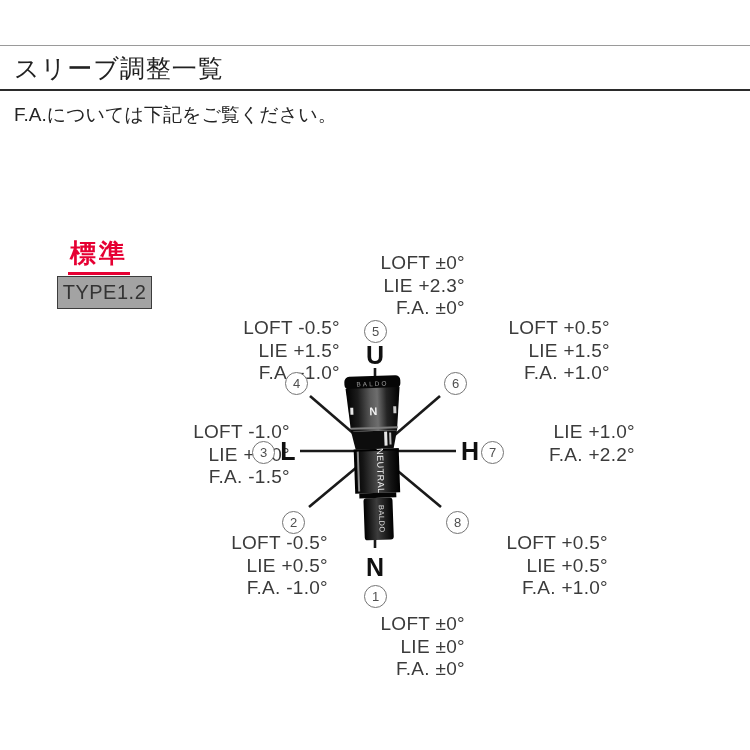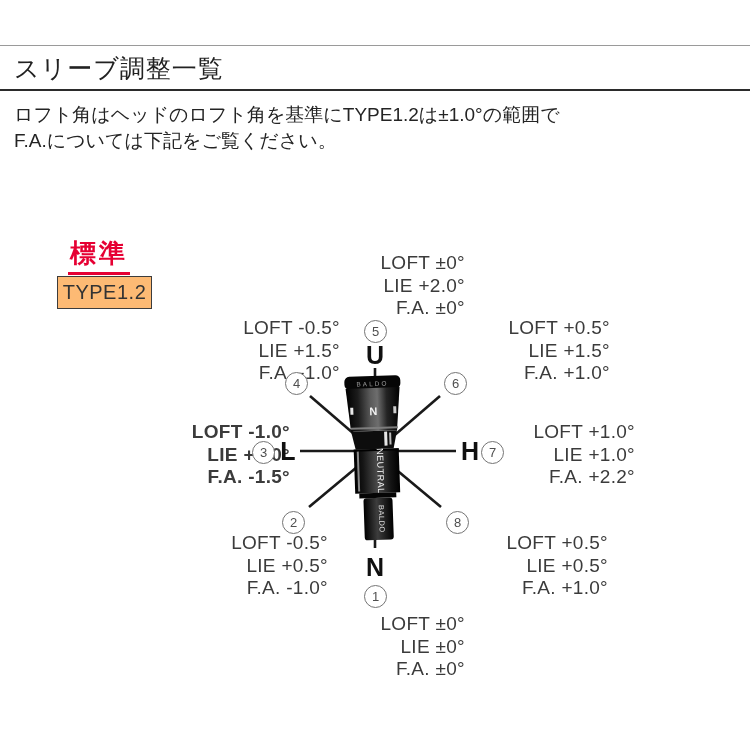--- a/index.html
+++ b/index.html
@@ -19,21 +19,21 @@
     line-height:26px; color:#242424; }
   #standard-label {
     position:absolute; left:68px; top:236px; font-size:26px; font-weight:bold;
     color:#e60033; letter-spacing:3px; border-bottom:3px solid #e60033;
     padding:0 2px 1px 2px;
   }
   #type-badge {
     position:absolute; left:57px; top:276px; width:93px; height:31px;
     border:1.5px solid #3c3c3c; display:flex; align-items:center;
     justify-content:center; font-size:20px; color:#333; letter-spacing:0.5px;
-    background:#fdba74;
+    background:#a3a3a3;
   }
   #diagram-svg { position:absolute; left:0; top:0; z-index:1; }
   .values {
     position:absolute; text-align:right; font-size:19px; line-height:22.5px;
     color:#3b3b3b; letter-spacing:0.3px; z-index:2;
   }
   .circle-num {
     position:absolute; width:21px; height:21px; border:1.5px solid #757575;
     border-radius:50%; color:#4f4f4f; font-size:13px; display:flex;
     align-items:center; justify-content:center; background:#fff; z-index:2;
@@ -46,21 +46,20 @@
 </head>
 <body>
 
 <div id="stage">
 
   <div id="rule-top" class="rule"></div>
   <div id="page-title">スリーブ調整一覧</div>
   <div id="rule-title" class="rule"></div>
 
   <div id="intro">
-    <div>ロフト角はヘッドのロフト角を基準にTYPE1.2は±1.0°の範囲で</div>
     <div>F.A.については下記をご覧ください。</div>
   </div>
 
   <div id="standard-label">標準</div>
   <div id="type-badge">TYPE1.2</div>
 
   <svg id="diagram-svg" width="750" height="750" viewBox="0 0 750 750">
     <defs>
       <linearGradient id="gradCollar" x1="0" y1="0" x2="1" y2="0">
         <stop offset="0" stop-color="#000"></stop>
@@ -111,52 +110,51 @@
       <rect x="357" y="451" width="2" height="40" fill="#8a8a8a"></rect>
       <text font-size="9" fill="#f5f5f5" text-anchor="middle" letter-spacing="0.5" font-family="Liberation Sans, DejaVu Sans, sans-serif" transform="rotate(90 377 471)" x="377" y="471">NEUTRAL</text>
       <rect x="358" y="493" width="37" height="5" fill="#050505"></rect>
       <rect x="362" y="498" width="29" height="42" rx="3" fill="url(#gradTip)"></rect>
       <text font-size="7.5" fill="#dedede" text-anchor="middle" letter-spacing="0.5" font-family="Liberation Sans, DejaVu Sans, sans-serif" transform="rotate(90 377 519)" x="377" y="519">BALDO</text>
     </g>
   </svg>
 
   <div class="values" style="left:285px; top:252px; width:180px;">
     <div>LOFT ±0°</div>
-    <div>LIE +2.0°</div>
+    <div>LIE +2.3°</div>
     <div>F.A. ±0°</div>
   </div>
   <div class="circle-num" style="left:364px; top:320px;">5</div>
   <div class="axis-letter" style="left:355px; top:342px; width:40px;">U</div>
 
   <div class="values" style="left:170px; top:317px; width:170px;">
     <div>LOFT -0.5°</div>
     <div>LIE +1.5°</div>
     <div>F.A. -1.0°</div>
   </div>
   <div class="circle-num" style="left:285px; top:372px;">4</div>
 
   <div class="values" style="left:440px; top:317px; width:170px;">
     <div>LOFT +0.5°</div>
     <div>LIE +1.5°</div>
     <div>F.A. +1.0°</div>
   </div>
   <div class="circle-num" style="left:444px; top:372px;">6</div>
 
-  <div class="values" style="left:130px; top:421px; width:160px;font-weight:bold;">
+  <div class="values" style="left:130px; top:421px; width:160px;">
     <div>LOFT -1.0°</div>
     <div>LIE +1.0°</div>
     <div>F.A. -1.5°</div>
   </div>
   <div class="circle-num" style="left:252px; top:441px;">3</div>
   <div class="axis-letter" style="left:277px; top:438px; width:22px;">L</div>
 
   <div class="axis-letter" style="left:459px; top:438px; width:22px;">H</div>
   <div class="circle-num" style="left:481px; top:441px;">7</div>
   <div class="values" style="left:465px; top:421px; width:170px;">
-    <div>LOFT +1.0°</div>
     <div>LIE +1.0°</div>
     <div>F.A. +2.2°</div>
   </div>
 
   <div class="circle-num" style="left:282px; top:511px;">2</div>
   <div class="values" style="left:158px; top:532px; width:170px;">
     <div>LOFT -0.5°</div>
     <div>LIE +0.5°</div>
     <div>F.A. -1.0°</div>
   </div>

